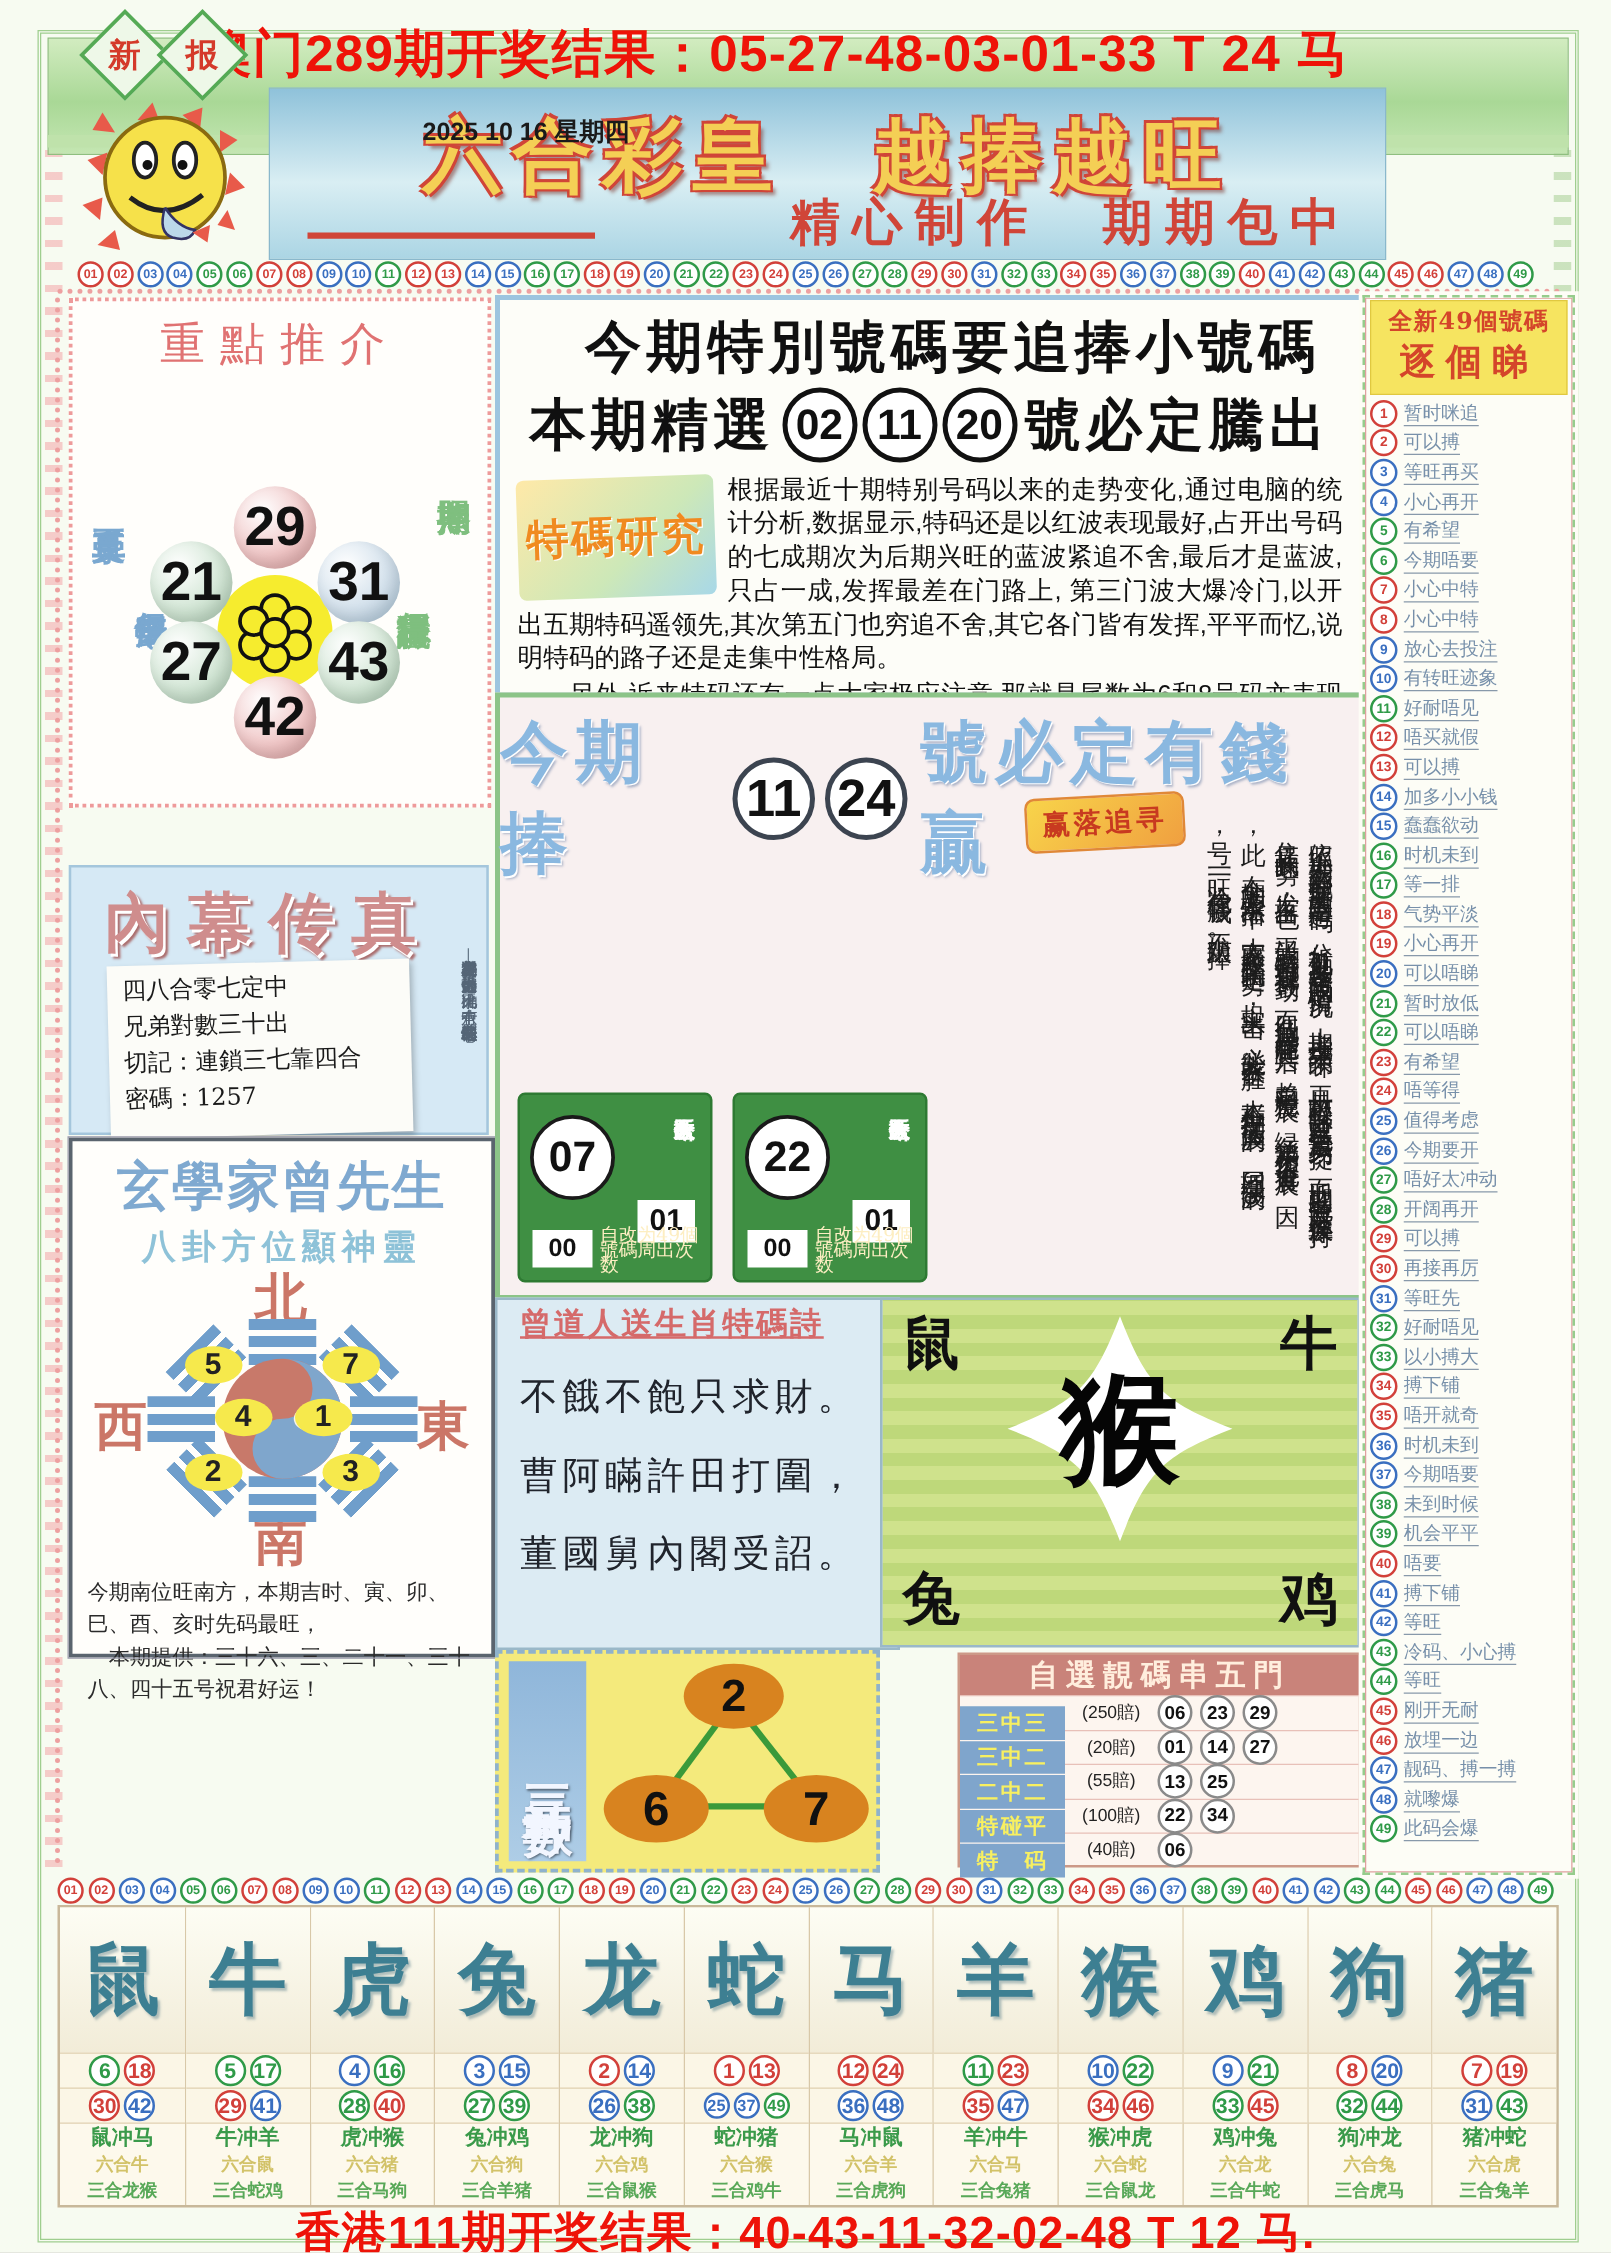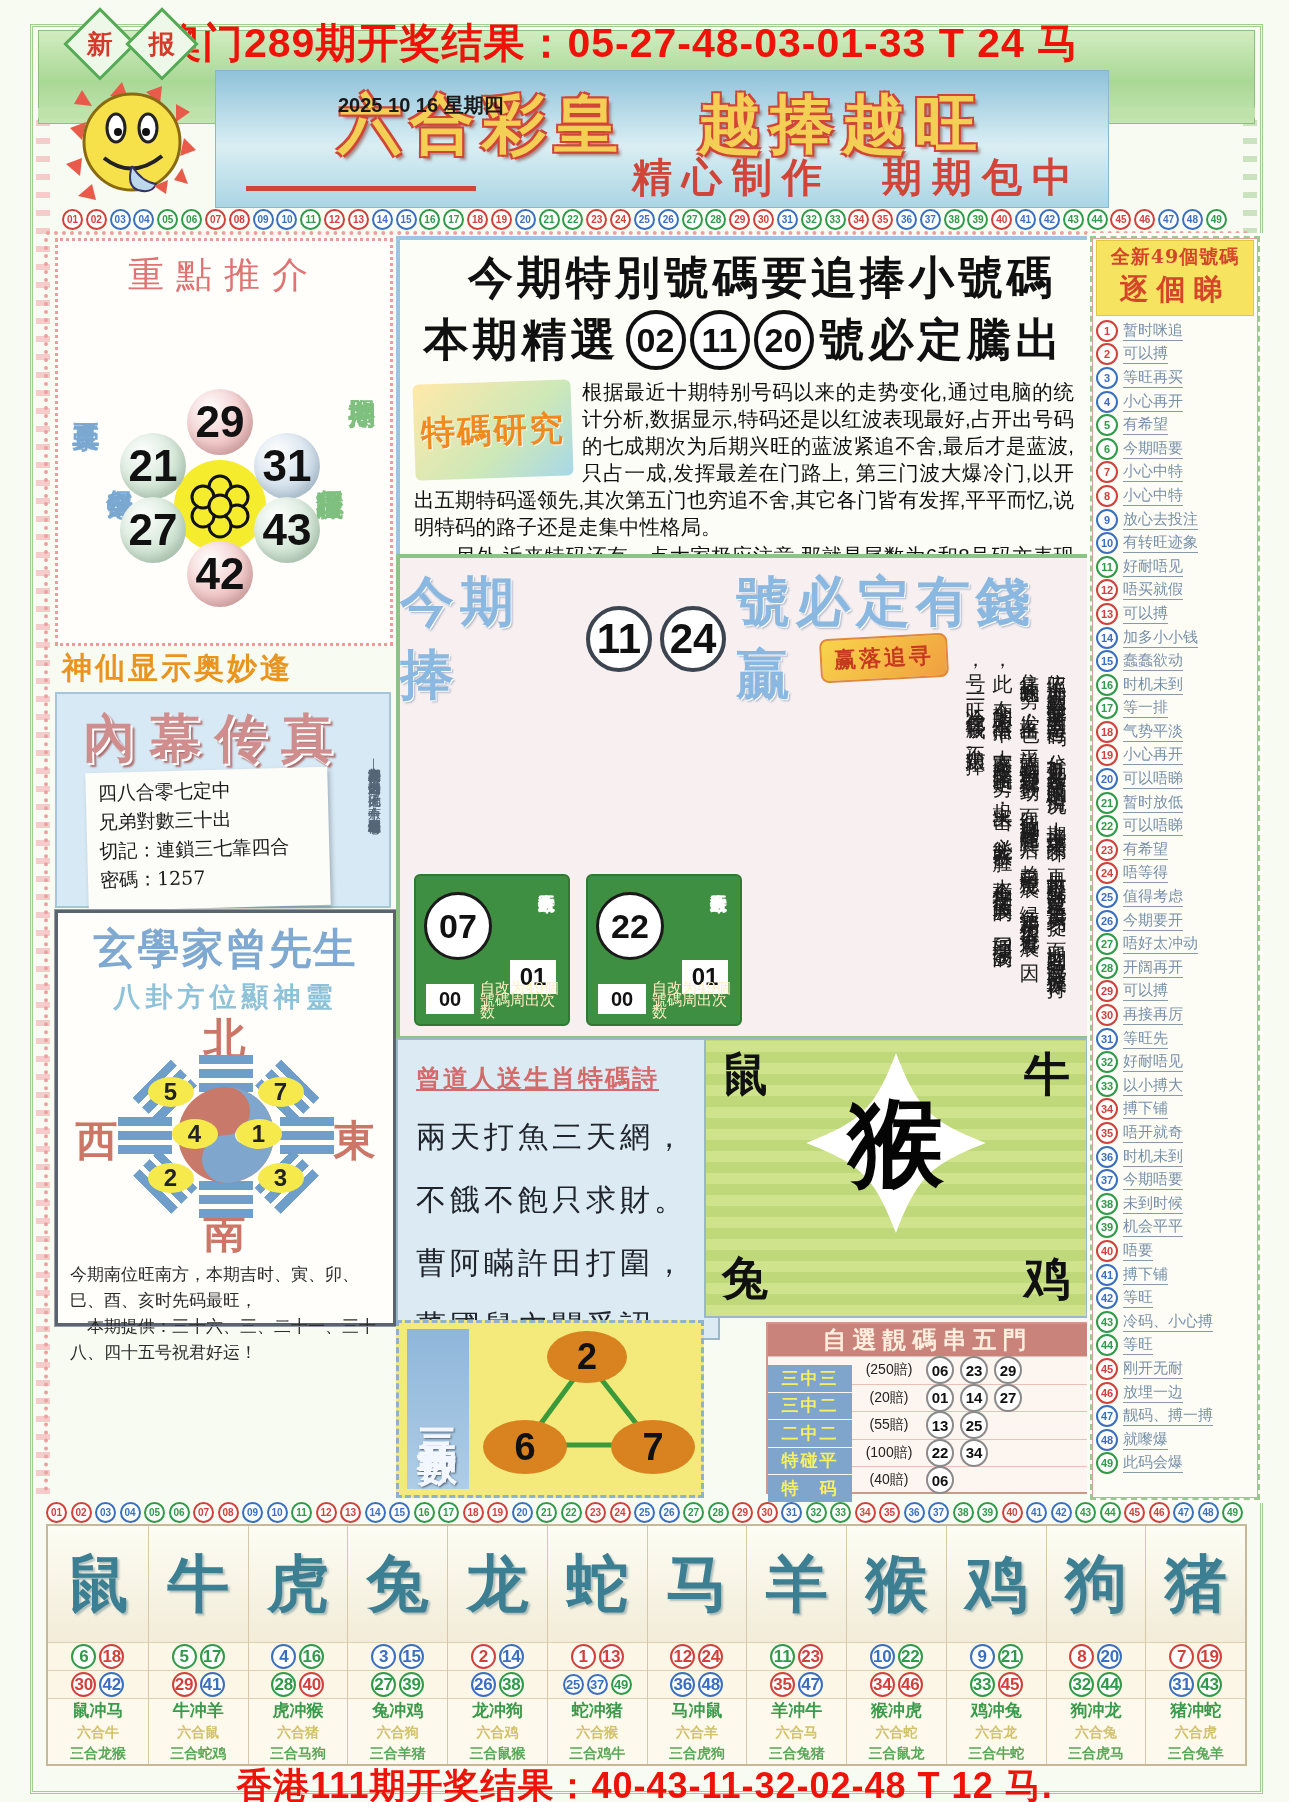--- a/index.html
+++ b/index.html
@@ -103,21 +103,21 @@
   .stat-num{position:absolute;left:8px;top:16px;width:62px;height:62px;border-radius:50%;background:#fff;border:3px solid #1a1a1a;
     display:flex;align-items:center;justify-content:center;font-size:34px;font-weight:bold;color:#111;}
   .stat-head{position:absolute;right:10px;top:6px;height:72px;writing-mode:vertical-rl;color:#fff;
     font-size:17px;font-weight:bold;line-height:22px;font-family:"DejaVu Serif",serif;}
   .stat-value{position:absolute;right:12px;top:84px;width:46px;height:34px;background:#fff;display:flex;align-items:center;
     justify-content:center;font-size:24px;font-weight:bold;color:#111;}
   .stat-low{position:absolute;left:10px;bottom:10px;width:48px;height:30px;background:#fff;display:flex;align-items:center;
     justify-content:center;font-size:20px;font-weight:bold;color:#111;}
   .stat-caption{position:absolute;right:4px;bottom:6px;width:84px;color:#ffef c0;color:#fdeec2;font-size:15px;line-height:12px;font-family:"DejaVu Serif",serif;}
 
-  .box-poem{position:absolute;left:396px;top:1038px;width:302px;height:276px;background:#dcebf3;border:2px solid #9ab8c8;padding:22px 0 0 18px;}
+  .box-poem{position:absolute;left:396px;top:1038px;width:302px;height:276px;background:#dcebf3;border:2px solid #9ab8c8;padding:2px 0 0 18px;}
   .poem-title{font-family:"DejaVu Serif",serif;font-size:25px;font-weight:bold;color:#d56a6a;text-decoration:underline;letter-spacing:2px;}
   .poem-line{font-family:"DejaVu Serif",serif;font-size:30px;color:#20242c;margin-top:22px;letter-spacing:4px;}
 
   .zodiac-card{position:absolute;left:704px;top:1038px;width:380px;height:276px;border:2px solid #9ab8c8;
     background:repeating-linear-gradient(0deg,#cfe28c 0 11px,#bed87a 11px 22px);overflow:hidden;}
   .corner{position:absolute;font-family:"DejaVu Serif",serif;font-size:46px;font-weight:bold;color:#101010;}
   .pillow{position:absolute;left:95px;top:8px;width:190px;height:190px;}
   .pillow-char{position:absolute;left:95px;top:20px;width:190px;height:170px;display:flex;align-items:center;justify-content:center;
     font-family:"DejaVu Serif",serif;font-size:96px;font-weight:bold;color:#050505;}
 
@@ -294,21 +294,20 @@
       <div id="flower-balls">
           <div class="ball b-pink" style="left: 129px; top: 148px;">29</div>
           <div class="ball b-green" style="left: 62px; top: 192px;">21</div>
           <div class="ball b-blue" style="left: 196px; top: 192px;">31</div>
           <div class="ball b-green" style="left: 62px; top: 256px;">27</div>
           <div class="ball b-green" style="left: 196px; top: 256px;">43</div>
           <div class="ball b-pink" style="left: 129px; top: 300px;">42</div>
         </div>
     </div>
   </div>
-  <div class="slogan">神仙显示奥妙逢</div>
 
   <div class="box-insider">
     <div class="insider-title">內幕传真</div>
     <div class="note" id="note">
         <div>四八合零七定中</div>
         <div>兄弟對數三十出</div>
         <div>切記：連鎖三七靠四合</div>
         <div>密碼：1257</div>
       </div>
     <div class="insider-side">本栏良冯贤道人之多年相安好友—香港马会之内部人士提供，准确无比，十有八中，诸位彩民朋友要细心领悟。</div>
@@ -392,21 +391,20 @@
           <div class="stat-value">01</div>
           <div class="stat-low">00</div>
           <div class="stat-caption">自改为49個號碼周出次数</div>
         </div>
       </div>
   </div>
 
   <div class="box-poem">
     <div class="poem-title">曾道人送生肖特碼詩</div>
     <div id="poem-lines">
-        <div class="poem-line">兩天打魚三天網，</div>
         <div class="poem-line">不餓不飽只求財。</div>
         <div class="poem-line">曹阿瞞許田打圍，</div>
         <div class="poem-line">董國舅內閣受詔。</div>
       </div>
   </div>
 
   <div class="zodiac-card">
     <div class="corner" style="left:16px;top:4px;">鼠</div>
     <div class="corner" style="right:16px;top:4px;">牛</div>
     <div class="corner" style="left:16px;bottom:6px;">兔</div>

